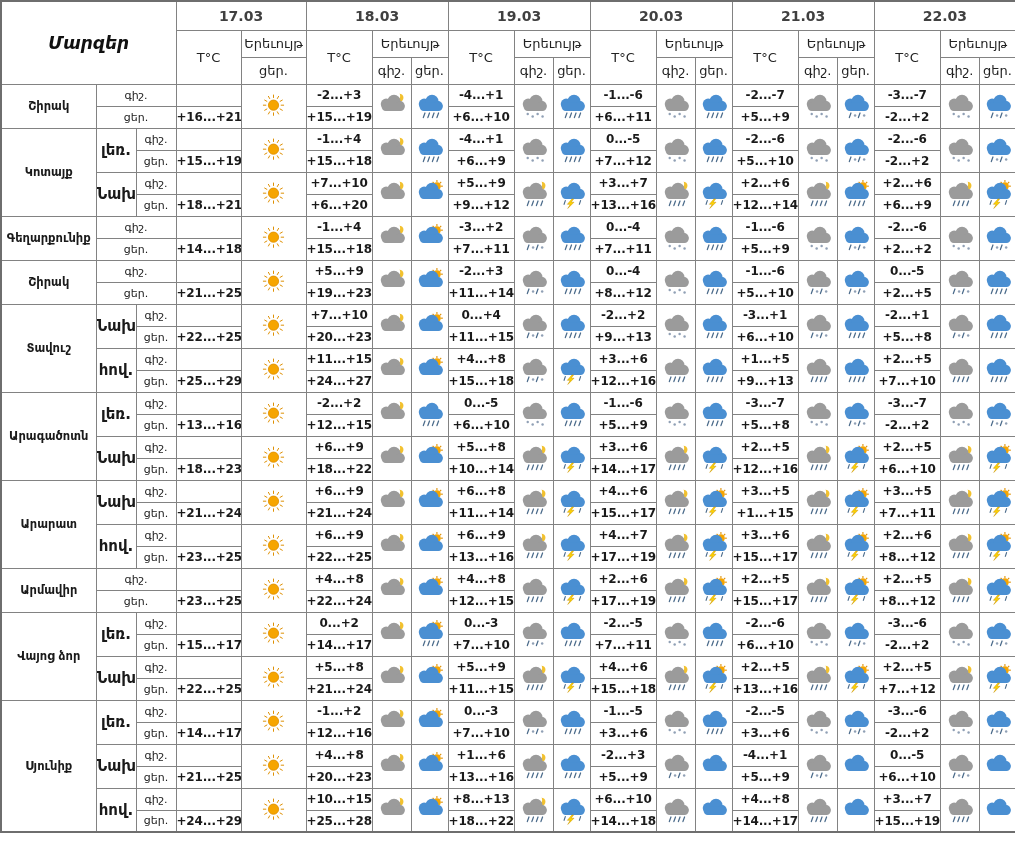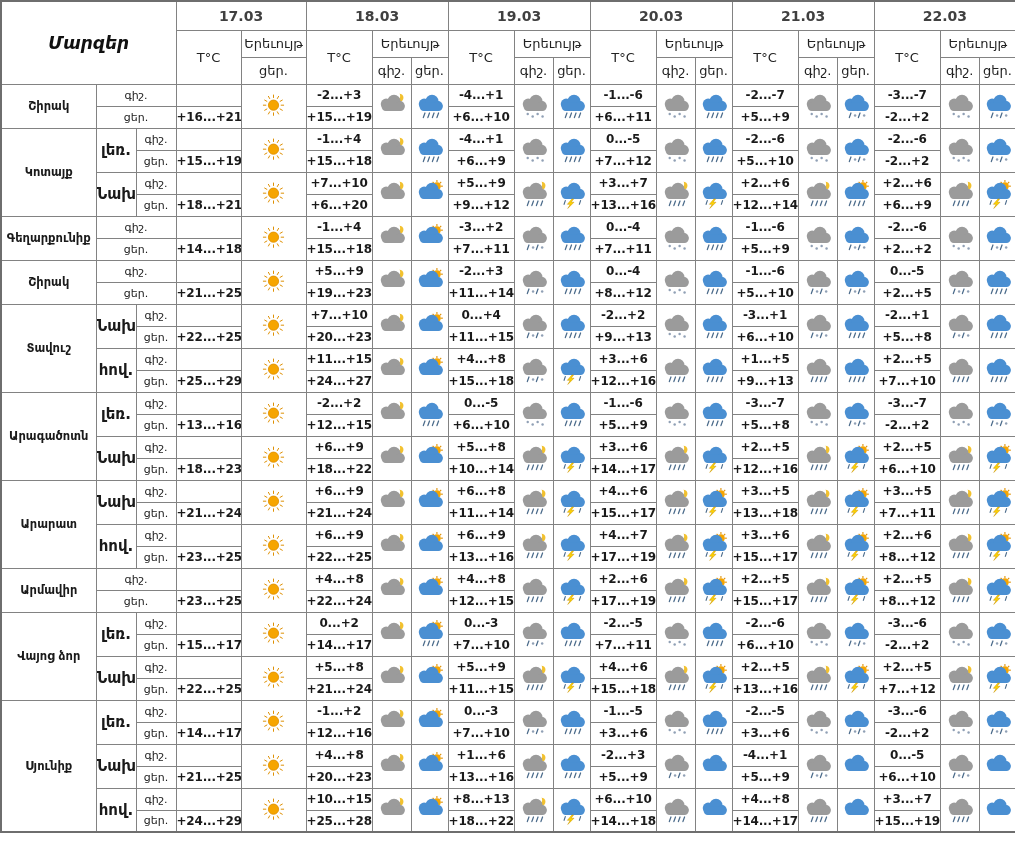--- a/index.html
+++ b/index.html
@@ -1864,21 +1864,21 @@
               <polygon points="20.5,24 15,30.5 18.5,30.5 15.5,35.5 23,28 19.5,28 22.5,24" fill="#FFD400" stroke="#C79100" stroke-width="0.6"></polygon>
             </svg>
           </td>
         </tr>
         <tr>
           <td class="dn">ցեր.</td>
           <td class="temp">+21...+24</td>
           <td class="temp">+21...+24</td>
           <td class="temp">+11...+14</td>
           <td class="temp">+15...+17</td>
-          <td class="temp">+13...+18</td>
+          <td class="temp">+1...+15</td>
           <td class="temp">+7...+11</td>
         </tr>
         <tr>
           <td class="zone" rowspan="2">հով.</td>
           <td class="dn">գիշ.</td>
           <td class="temp"></td>
           <td class="icon" rowspan="2">
             <svg width="33" height="30" viewBox="0 0 40 36" xmlns="http://www.w3.org/2000/svg">
               <g stroke="#DE8F00" stroke-width="1.2">
                 <line x1="28.8" y1="17.0" x2="32.8" y2="17.0"></line>

